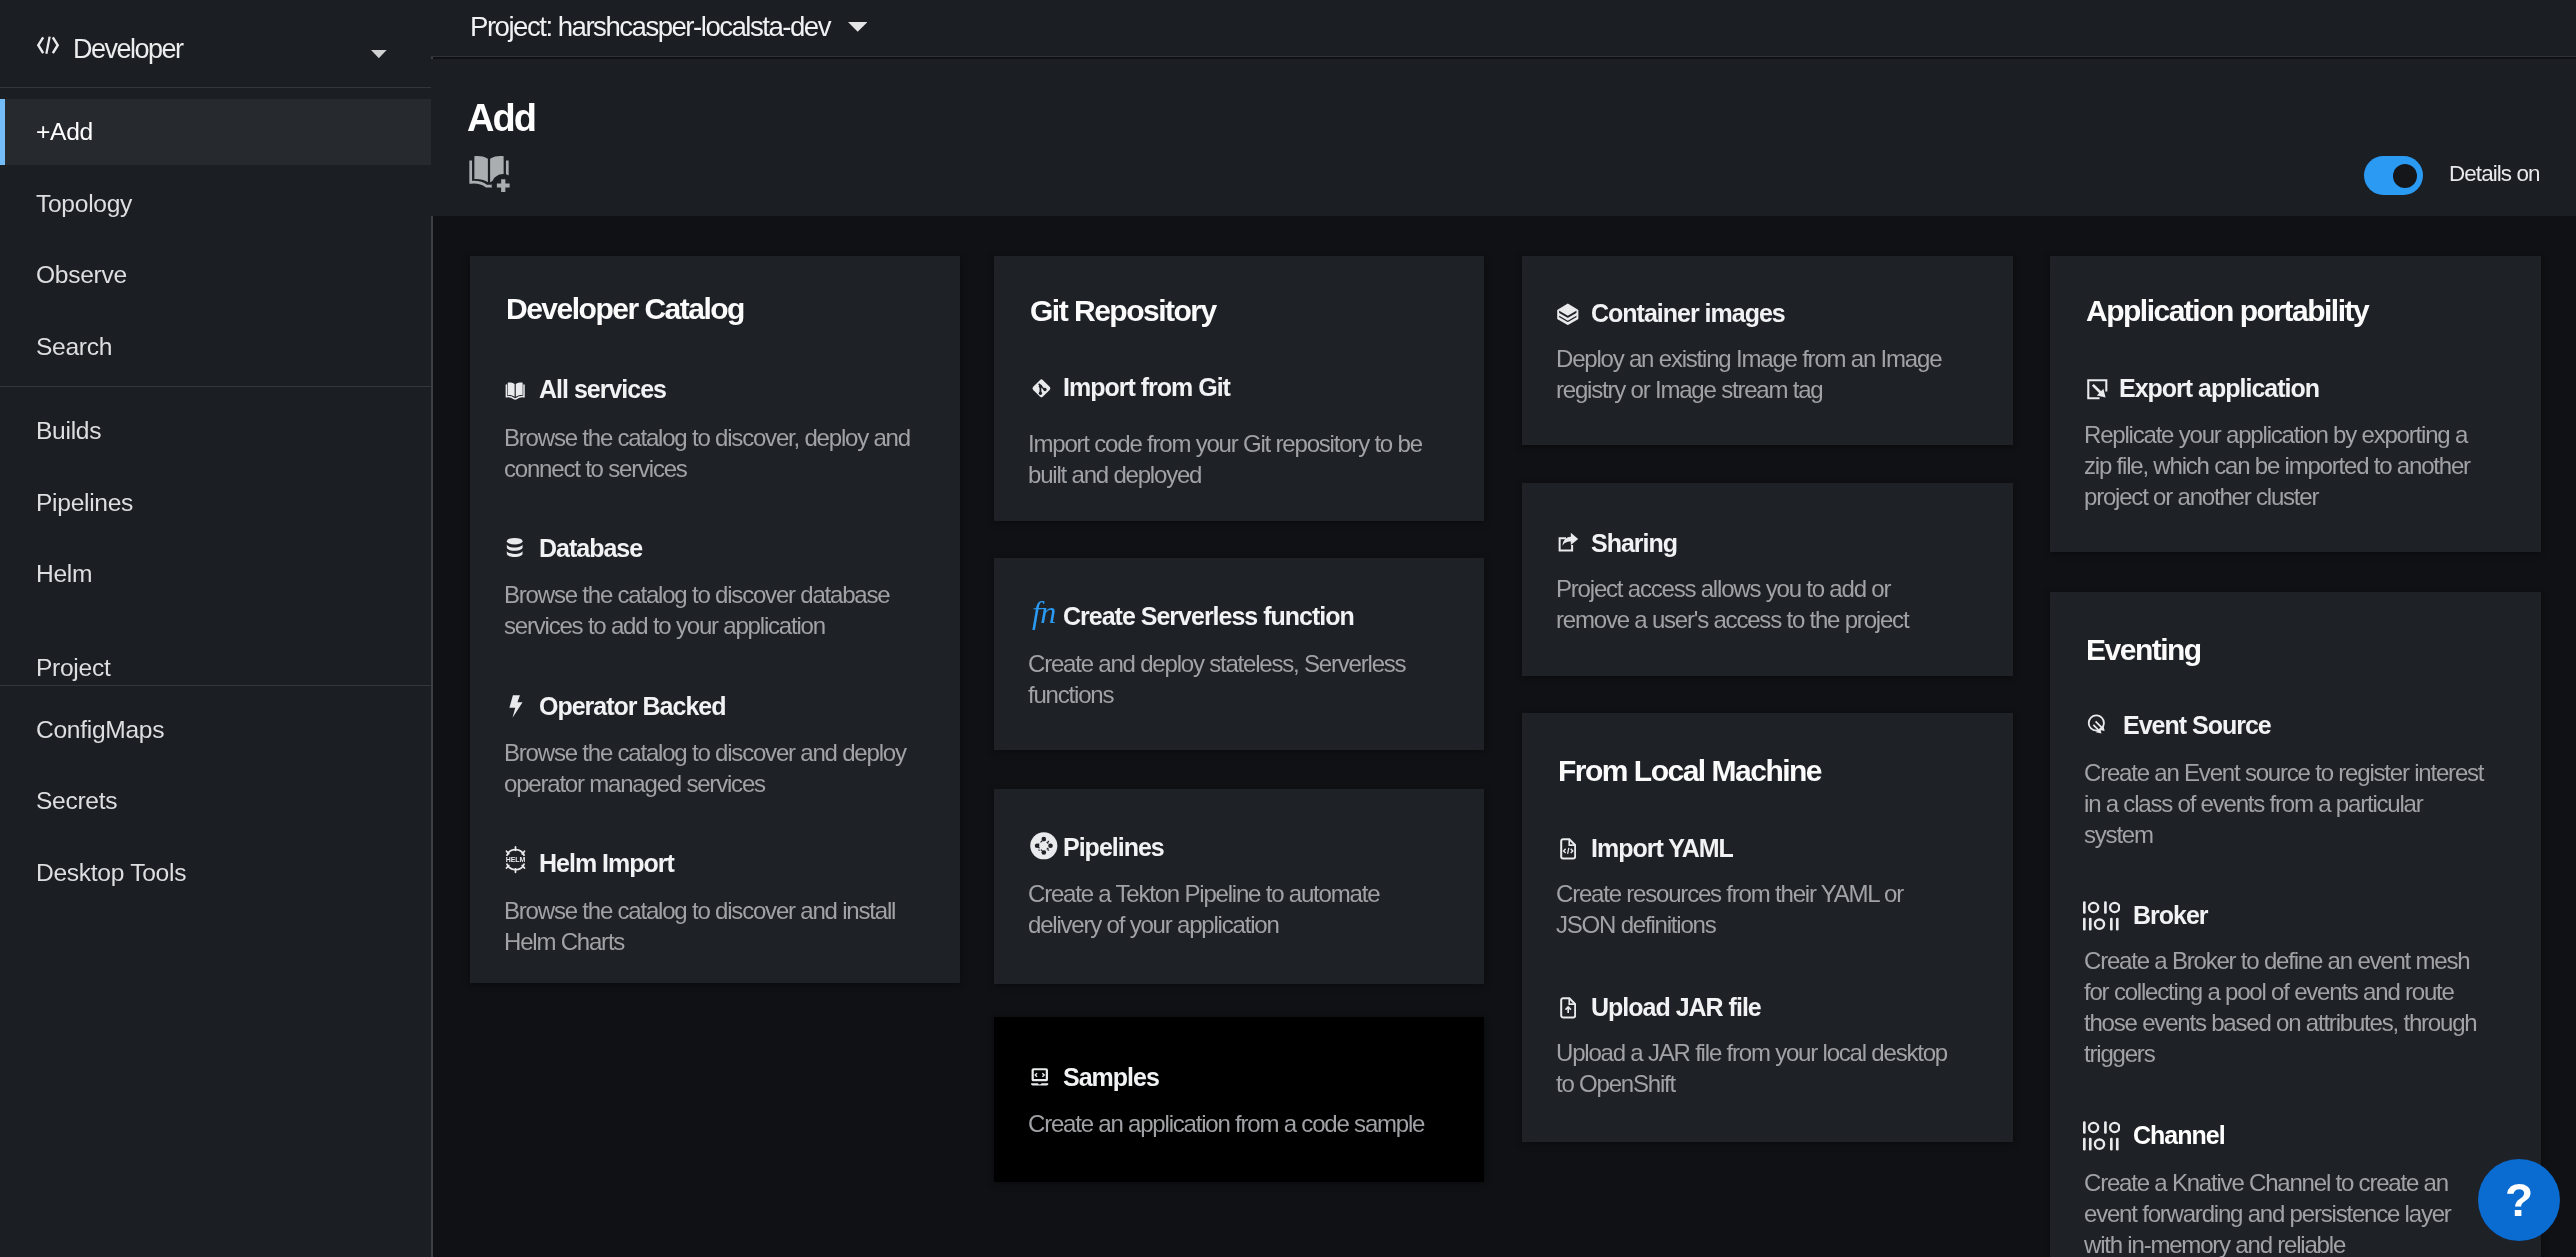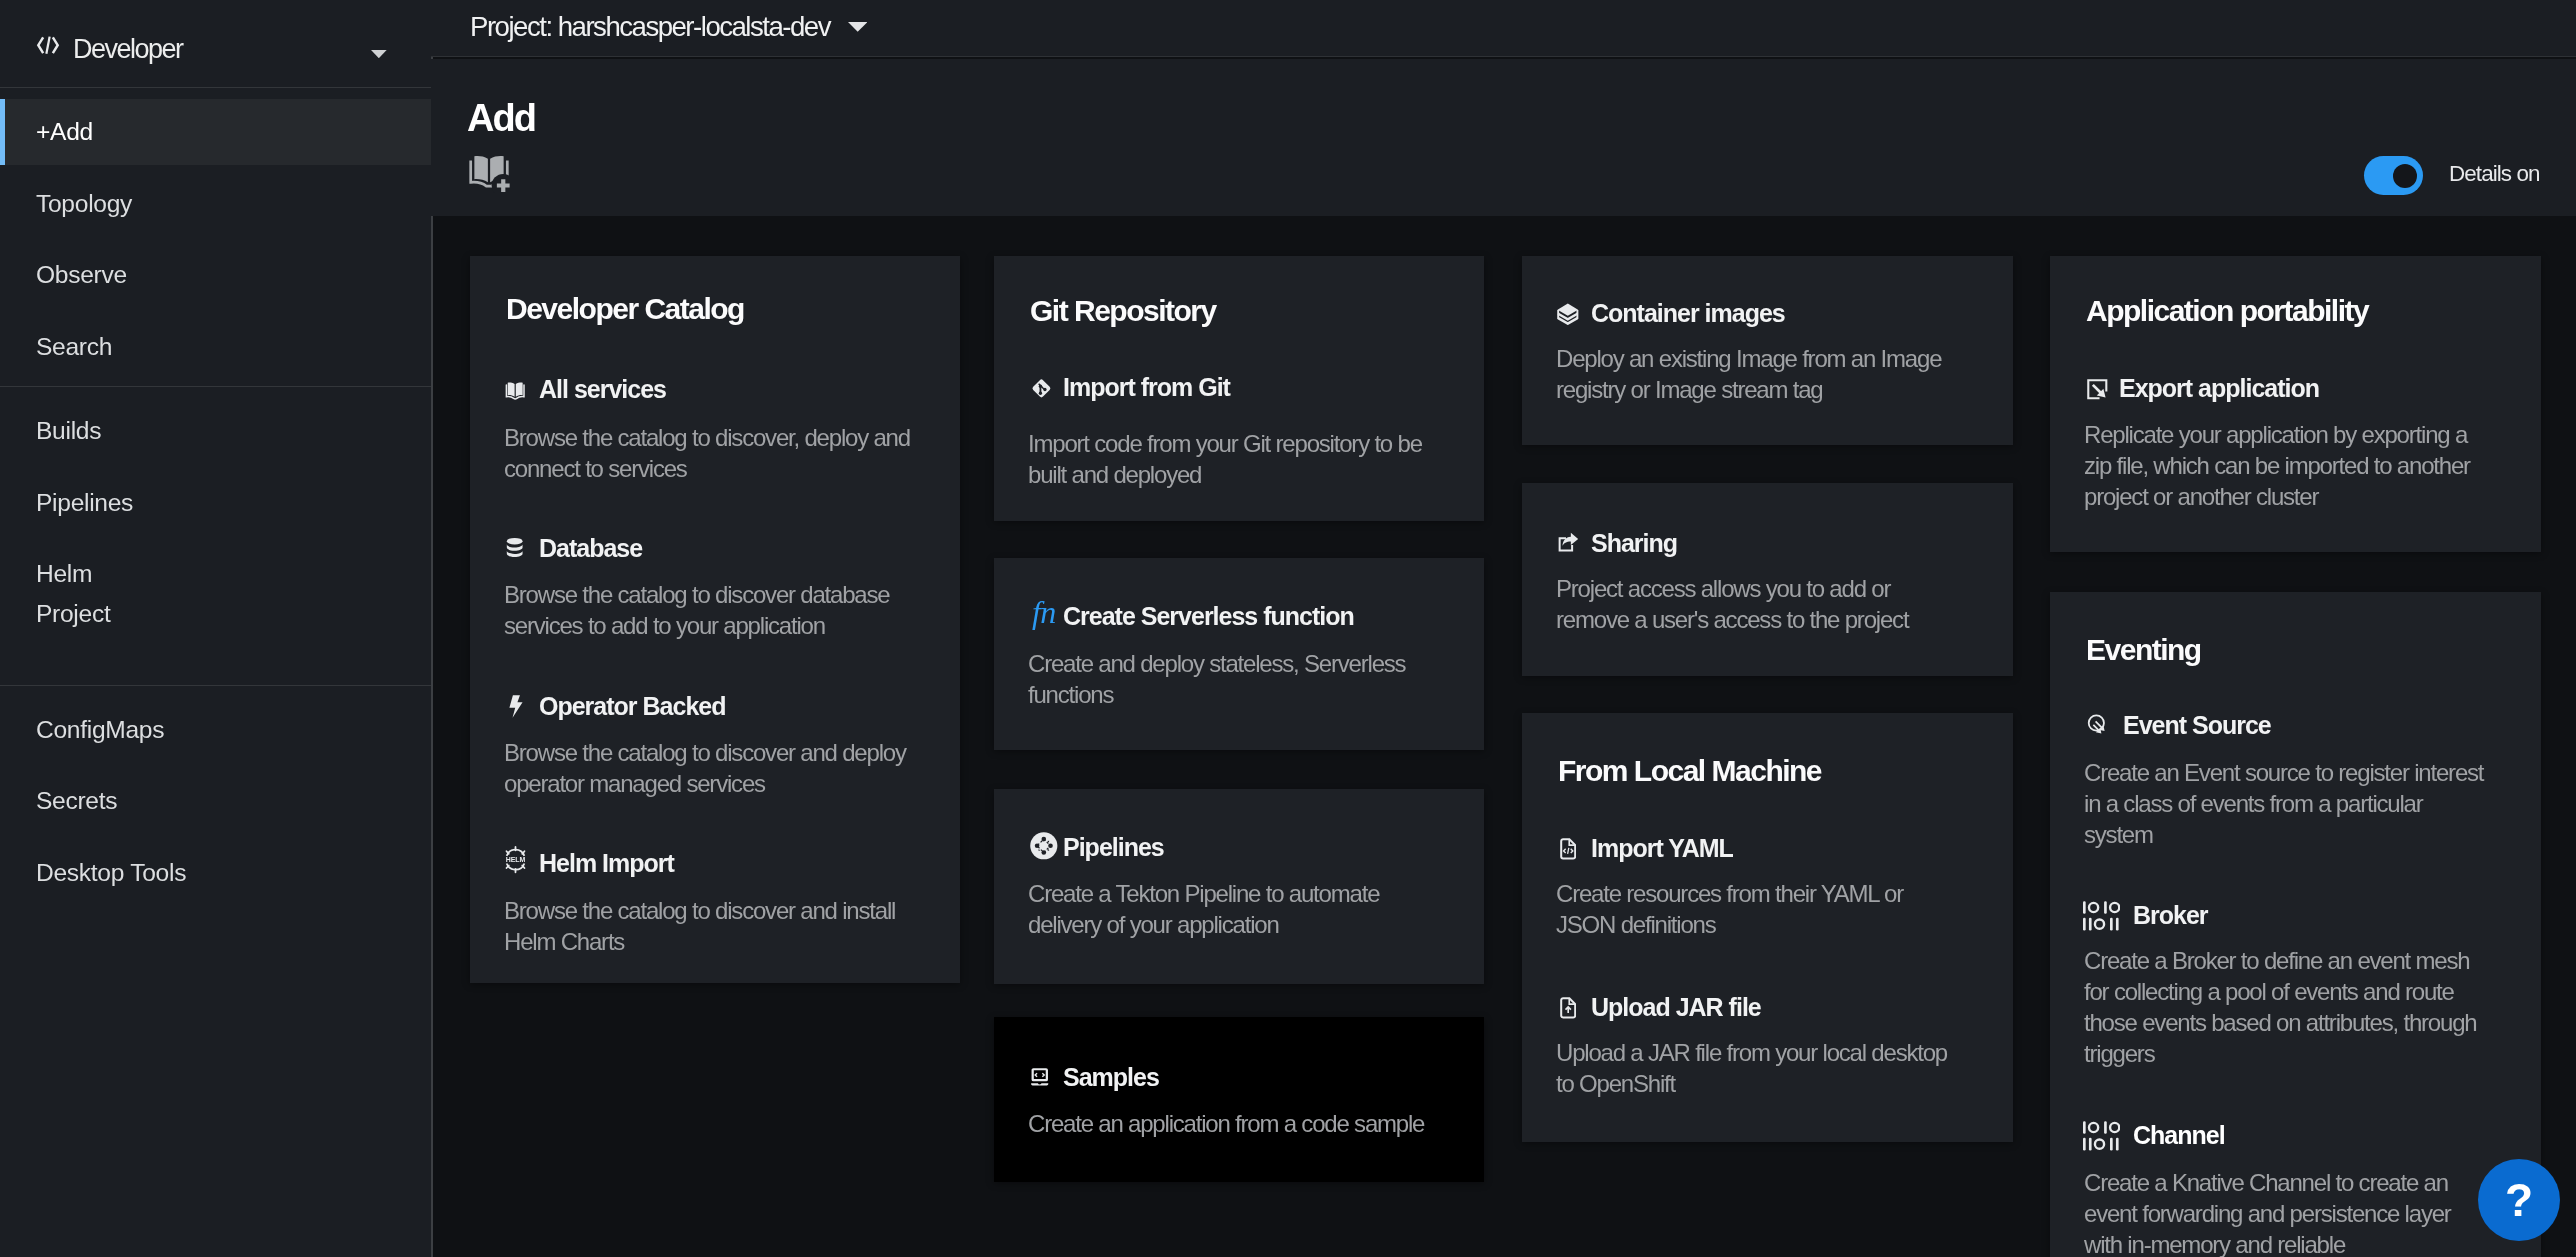--- a/index.html
+++ b/index.html
@@ -26,21 +26,21 @@
     <div style="position:absolute;left:0;top:386px;width:431px;height:0.7px;background:#33363a"></div>
     <div style="position:absolute;left:0;top:395px;width:431px;height:72px">
       <div style="position:absolute;left:36px;top:0;width:373px;height:72px;line-height:72px;font-size:24.6px;color:#dcdee0;letter-spacing:-0.3px">Builds</div>
     </div>
     <div style="position:absolute;left:0;top:467px;width:431px;height:72px">
       <div style="position:absolute;left:36px;top:0;width:373px;height:72px;line-height:72px;font-size:24.6px;color:#dcdee0;letter-spacing:-0.3px">Pipelines</div>
     </div>
     <div style="position:absolute;left:0;top:538px;width:431px;height:72px">
       <div style="position:absolute;left:36px;top:0;width:373px;height:72px;line-height:72px;font-size:24.6px;color:#dcdee0;letter-spacing:-0.3px">Helm</div>
     </div>
-    <div style="position:absolute;left:0;top:578px;width:469px;height:72px">
+    <div style="position:absolute;left:0;top:632px;width:469px;height:72px">
       <div style="position:absolute;left:36px;top:0;width:373px;height:72px;line-height:72px;font-size:24.6px;color:#dcdee0;letter-spacing:-0.3px">Project</div>
     </div>
     <div style="position:absolute;left:0;top:685px;width:431px;height:0.7px;background:#33363a"></div>
     <div style="position:absolute;left:0;top:694px;width:431px;height:72px">
       <div style="position:absolute;left:36px;top:0;width:373px;height:72px;line-height:72px;font-size:24.6px;color:#dcdee0;letter-spacing:-0.3px">ConfigMaps</div>
     </div>
     <div style="position:absolute;left:0;top:765px;width:431px;height:72px">
       <div style="position:absolute;left:36px;top:0;width:373px;height:72px;line-height:72px;font-size:24.6px;color:#dcdee0;letter-spacing:-0.3px">Secrets</div>
     </div>
     <div style="position:absolute;left:0;top:837px;width:431px;height:72px">

